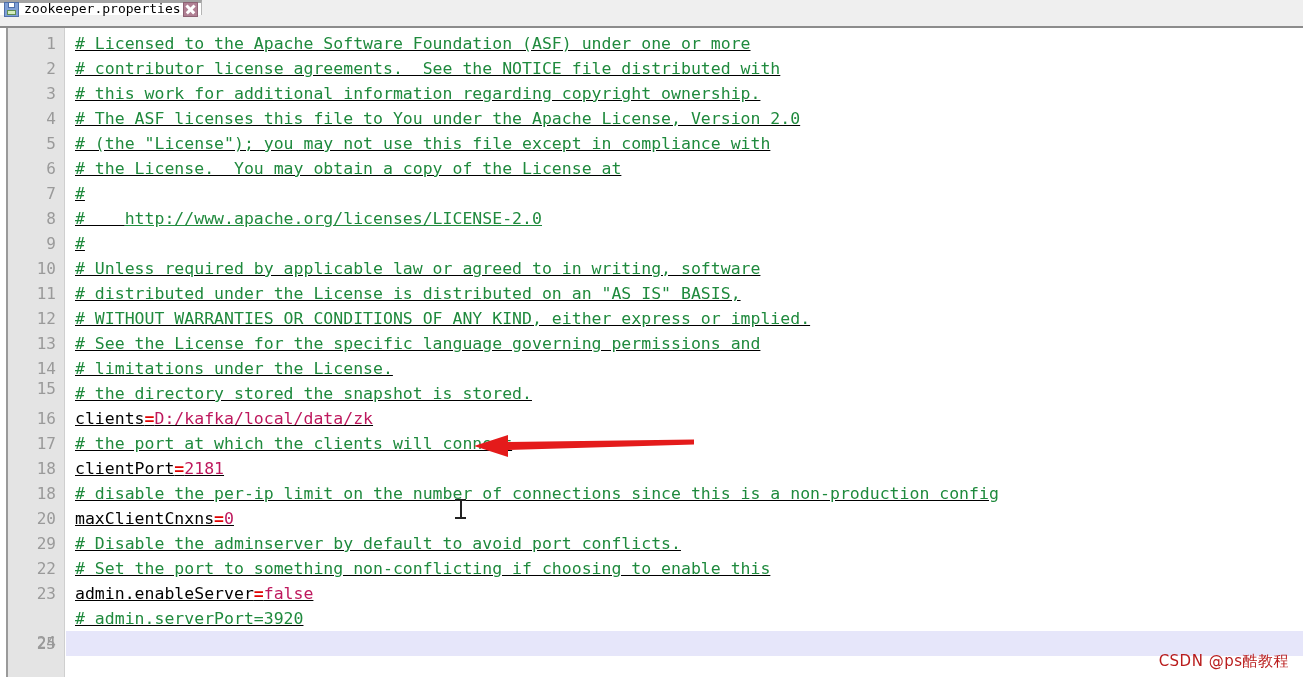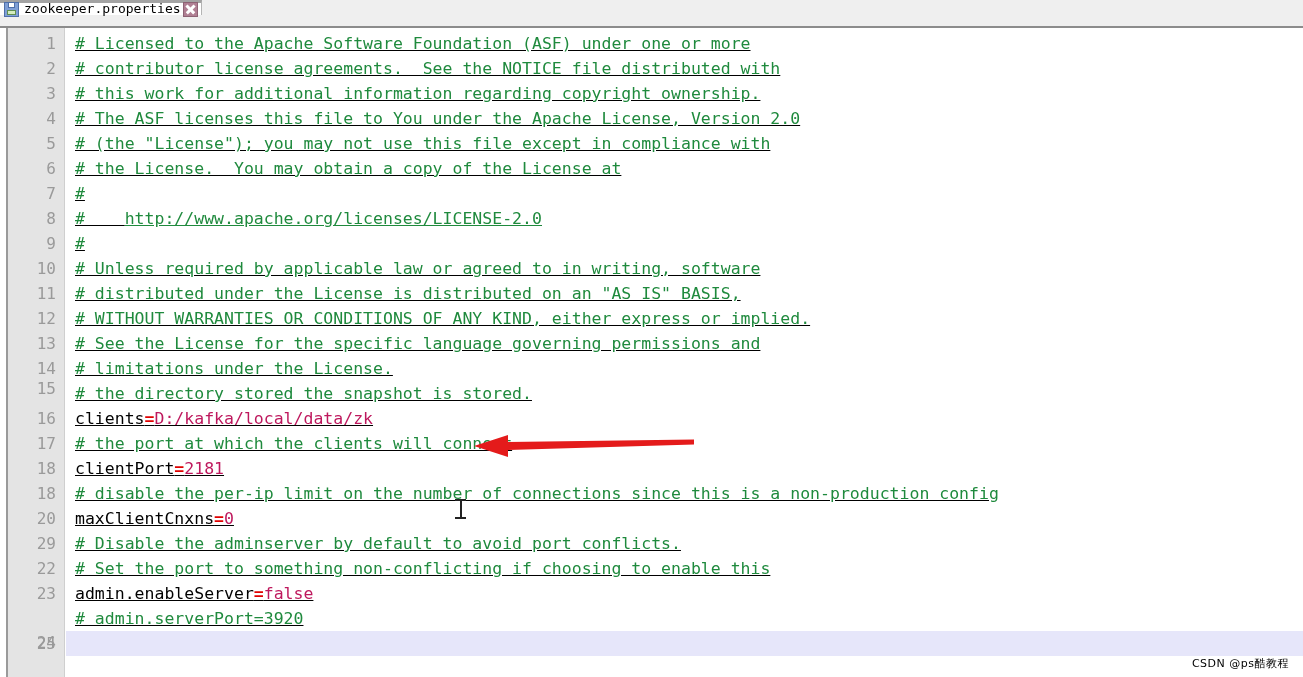--- a/index.html
+++ b/index.html
@@ -226,22 +226,22 @@
   }
   #mouse-cursor .bar-t { top: 1px; }
   #mouse-cursor .bar-b { bottom: 1px; }
 
   
   #watermark {
     position: absolute;
     right: 14px;
     bottom: 6px;
     font-family: "DejaVu Sans", "Liberation Sans", sans-serif;
-    font-size: 11px;
-    color: #000000;
+    font-size: 15px;
+    color: #b91c1c;
     letter-spacing: 0.5px;
     white-space: nowrap;
     margin-left: 8px;
   }
 </style>
 </head>
 <body>
 
 <div id="app">
 

